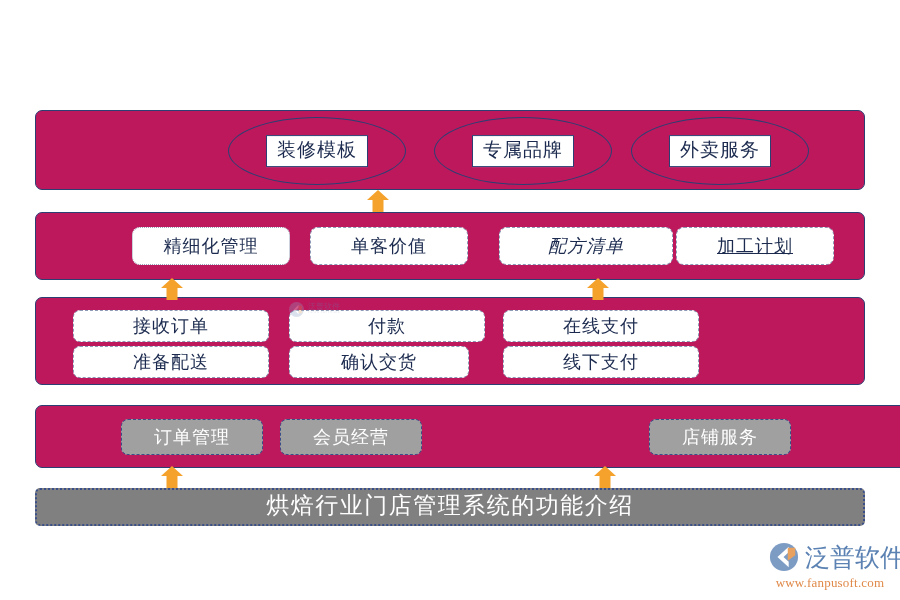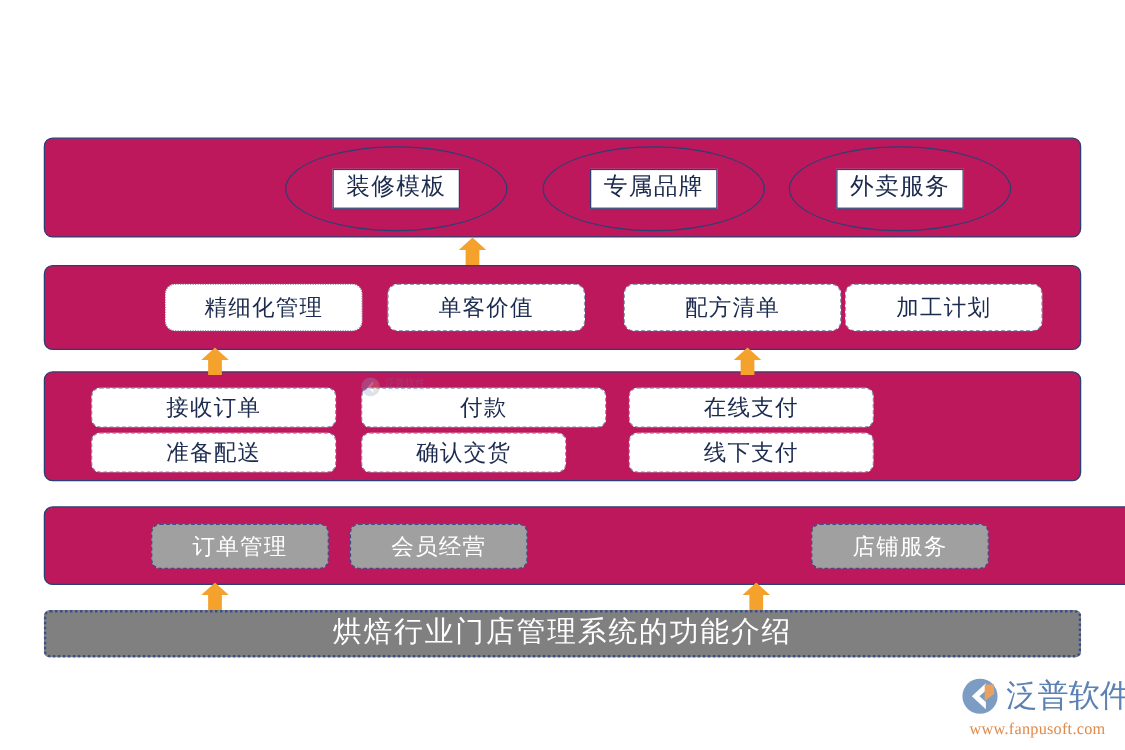--- a/index.html
+++ b/index.html
@@ -233,46 +233,46 @@
   <div class="band" id="row2">
 
     <div class="pill dotted" style="left:96px; width:158px;">
       <span>精细化管理</span>
     </div>
 
     <div class="pill" style="left:274px; width:158px;">
       <span>单客价值</span>
     </div>
 
-    <div class="pill" style="left:463px; width:174px;">
+    <div class="pill" style="left:463px; width:174px;font-style:italic;">
       <span>配方清单</span>
     </div>
 
-    <div class="pill" style="left:640px; width:158px;">
+    <div class="pill" style="left:640px; width:158px;text-decoration:underline;">
       <span>加工计划</span>
     </div>
 
   </div>
 
   <div class="band" id="row3">
 
     <div class="cell3" style="left:253px; top:12px; width:196px;">
       <span>付款</span>
     </div>
     <div class="cell3" style="left:37px;  top:12px; width:196px;">
       <span>接收订单</span>
     </div>
     <div class="cell3" style="left:467px; top:12px; width:196px;">
       <span>在线支付</span>
     </div>
 
     <div class="cell3" style="left:37px;  top:48px; width:196px;">
       <span>准备配送</span>
     </div>
-    <div class="cell3" style="left:253px; top:48px; width:164px;">
+    <div class="cell3" style="left:253px; top:48px; width:180px;">
       <span>确认交货</span>
     </div>
     <div class="cell3" style="left:467px; top:48px; width:196px;">
       <span>线下支付</span>
     </div>
 
   </div>
 
   <div class="band" id="row4">
 

